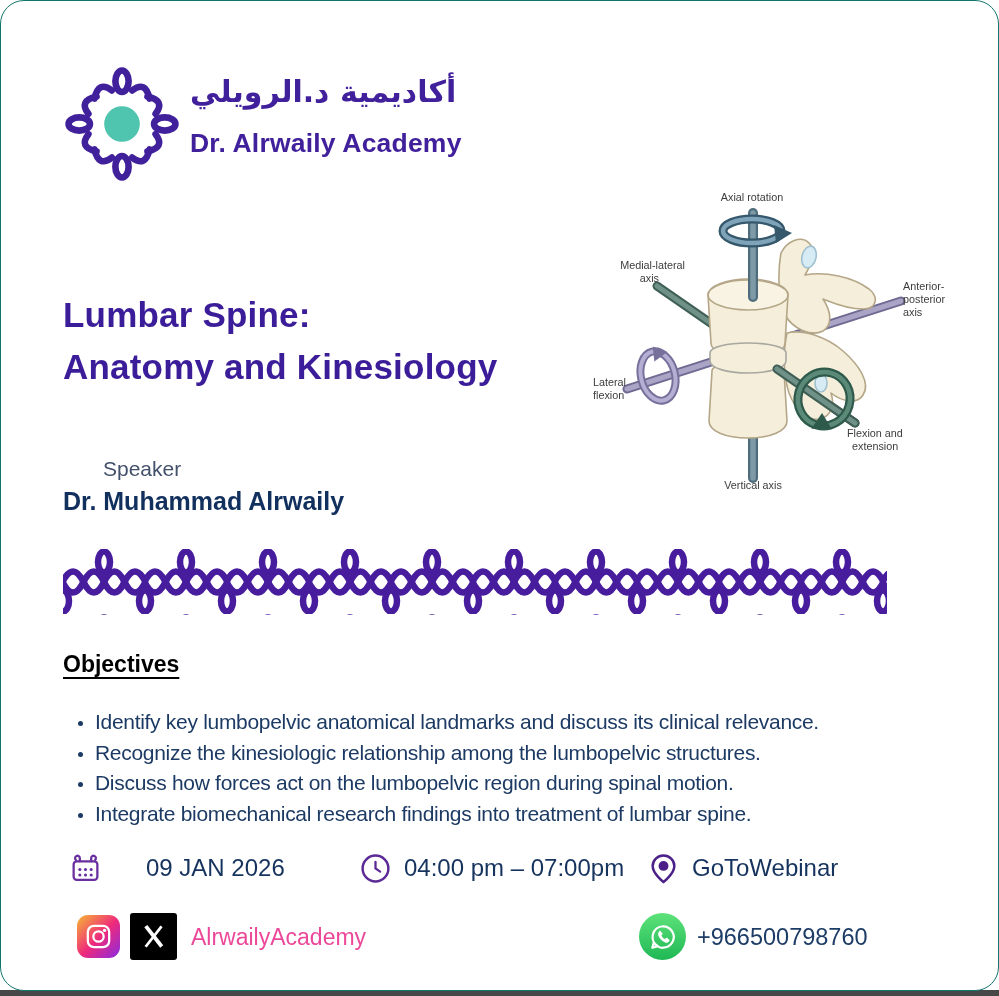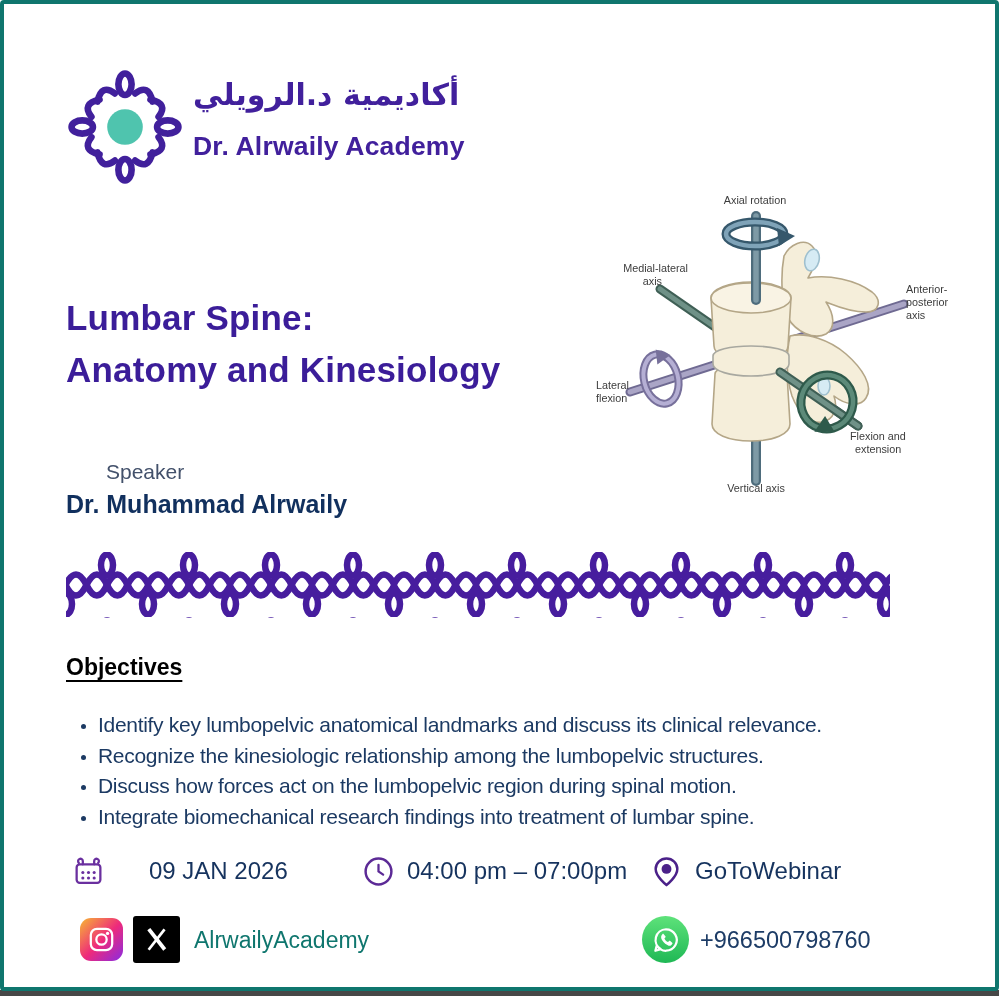--- a/index.html
+++ b/index.html
@@ -4,21 +4,21 @@
 <style>
   html,body{margin:0;padding:0;}
   body{
     width:999px;height:996px;position:relative;overflow:hidden;
     background:#ffffff;
     font-family:"Liberation Sans",sans-serif;
   }
   .bottom-strip{position:absolute;left:0;right:0;bottom:0;height:6px;background:#474747;}
   .card{
     position:absolute;left:0;top:0;right:0;bottom:5px;background:#ffffff;
-    border:4px solid #0f766e;border-radius:4px;
+    border:1px solid #0f766e;border-radius:24px;
   }
   
   .logo-mark{position:absolute;left:64px;top:66px;width:114px;height:114px;}
   .logo-text{position:absolute;left:189px;top:76px;line-height:1;}
   .logo-arabic{
     font-family:"DejaVu Sans",sans-serif;direction:rtl;display:block;text-align:left;
     font-size:30px;font-weight:bold;color:#41209c;
   }
   .logo-english{display:block;margin-top:23px;font-size:26.5px;font-weight:bold;color:#41209c;letter-spacing:0.2px;}
   
@@ -49,21 +49,21 @@
   .ev-date{left:68px;gap:44px;} .ev-time{left:358px;} .ev-place{left:646px;}
   
   .social-row{position:absolute;left:0;top:910px;width:100%;height:52px;}
   .badge{position:absolute;display:flex;align-items:center;justify-content:center;}
   .instagram{left:76px;top:4px;width:43px;height:43px;border-radius:11px;
     background:linear-gradient(135deg,#f7b733 0%,#ee2a7b 52%,#8a2be2 100%);}
   .xbadge{left:129px;top:2px;width:47px;height:47px;background:#000;border-radius:3px;}
   .whatsapp{left:638px;top:2px;width:47px;height:47px;border-radius:50%;
     background:linear-gradient(180deg,#5ee27a 0%,#1fb855 100%);}
   .social-handle{position:absolute;left:190px;top:0;height:52px;display:flex;align-items:center;
-    font-size:23px;color:#0f766e;}
+    font-size:23px;color:#ec4899;}
   .social-phone{position:absolute;left:696px;top:0;height:52px;display:flex;align-items:center;
     font-size:23.5px;color:#1d3c66;}
 </style>
 </head>
 <body>
 
 <div class="bottom-strip"></div>
 
 <div class="card">
 

